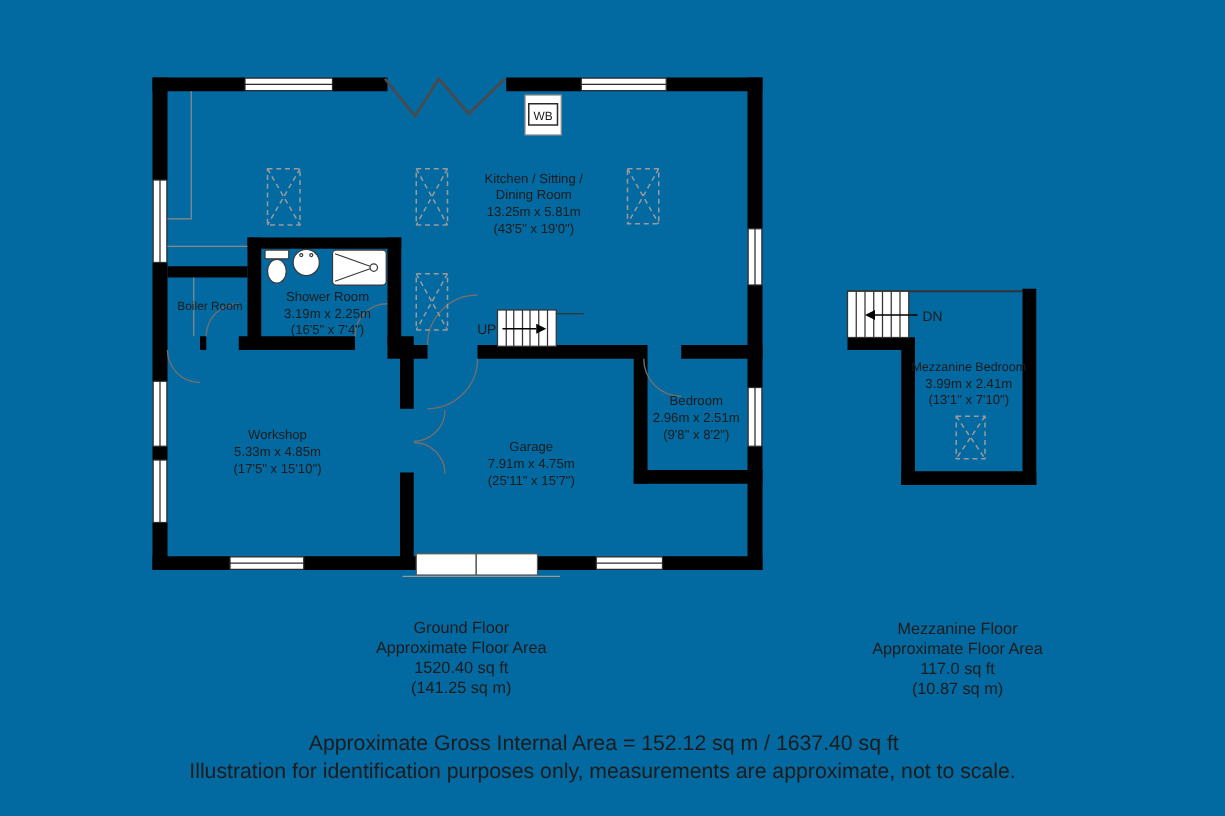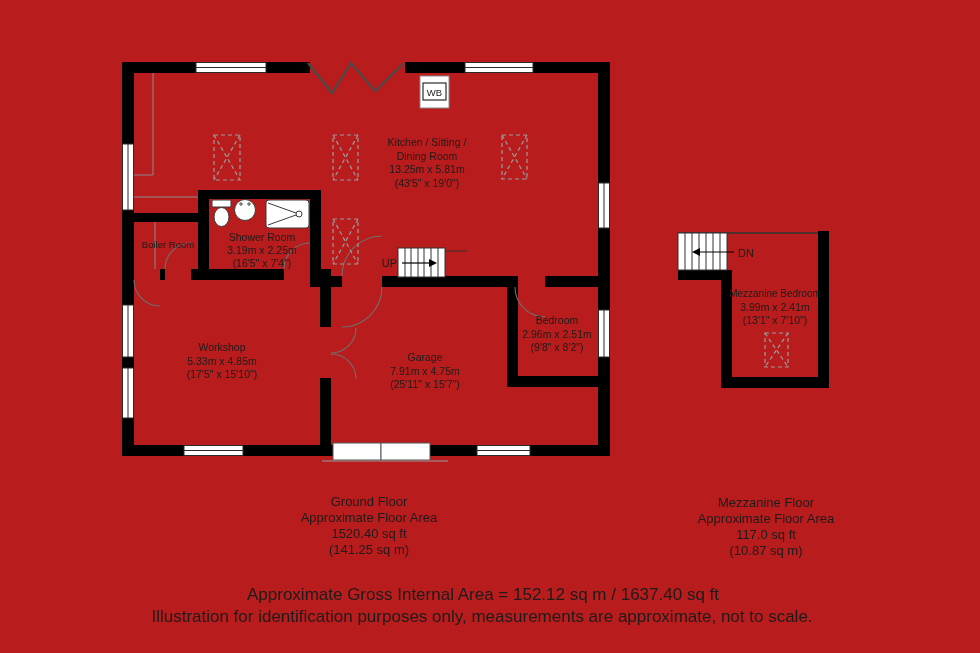--- a/index.html
+++ b/index.html
@@ -1,16 +1,16 @@
 <!DOCTYPE html>
 <html><head>
 <meta charset="utf-8">
 <style>
   html,body{margin:0;padding:0;background:#ffffff;}
-  .page{position:relative;width:980px;height:653px;background:#b91c1c;overflow:hidden;
+  .page{position:relative;width:980px;height:653px;background:#0369a1;overflow:hidden;
         font-family:"Liberation Sans", sans-serif;}
   svg{position:absolute;left:0;top:0;}
   text{fill:#1c1c1c;font-family:"Liberation Sans", sans-serif;}
   .wall{fill:#000000;}
   .win{fill:#ffffff;stroke:#2b2b2b;stroke-width:1;}
   .winline{stroke:#2b2b2b;stroke-width:1;}
   .thin{stroke:#8a8a8a;stroke-width:1;fill:none;}
   .fixture{fill:#ffffff;stroke:#3a3a3a;stroke-width:1;}
   .door{fill:none;stroke:#6f6f6f;stroke-width:1.1;}
   .roof{fill:none;stroke:#9b9b9b;stroke-width:1.2;stroke-dasharray:4 3;}

